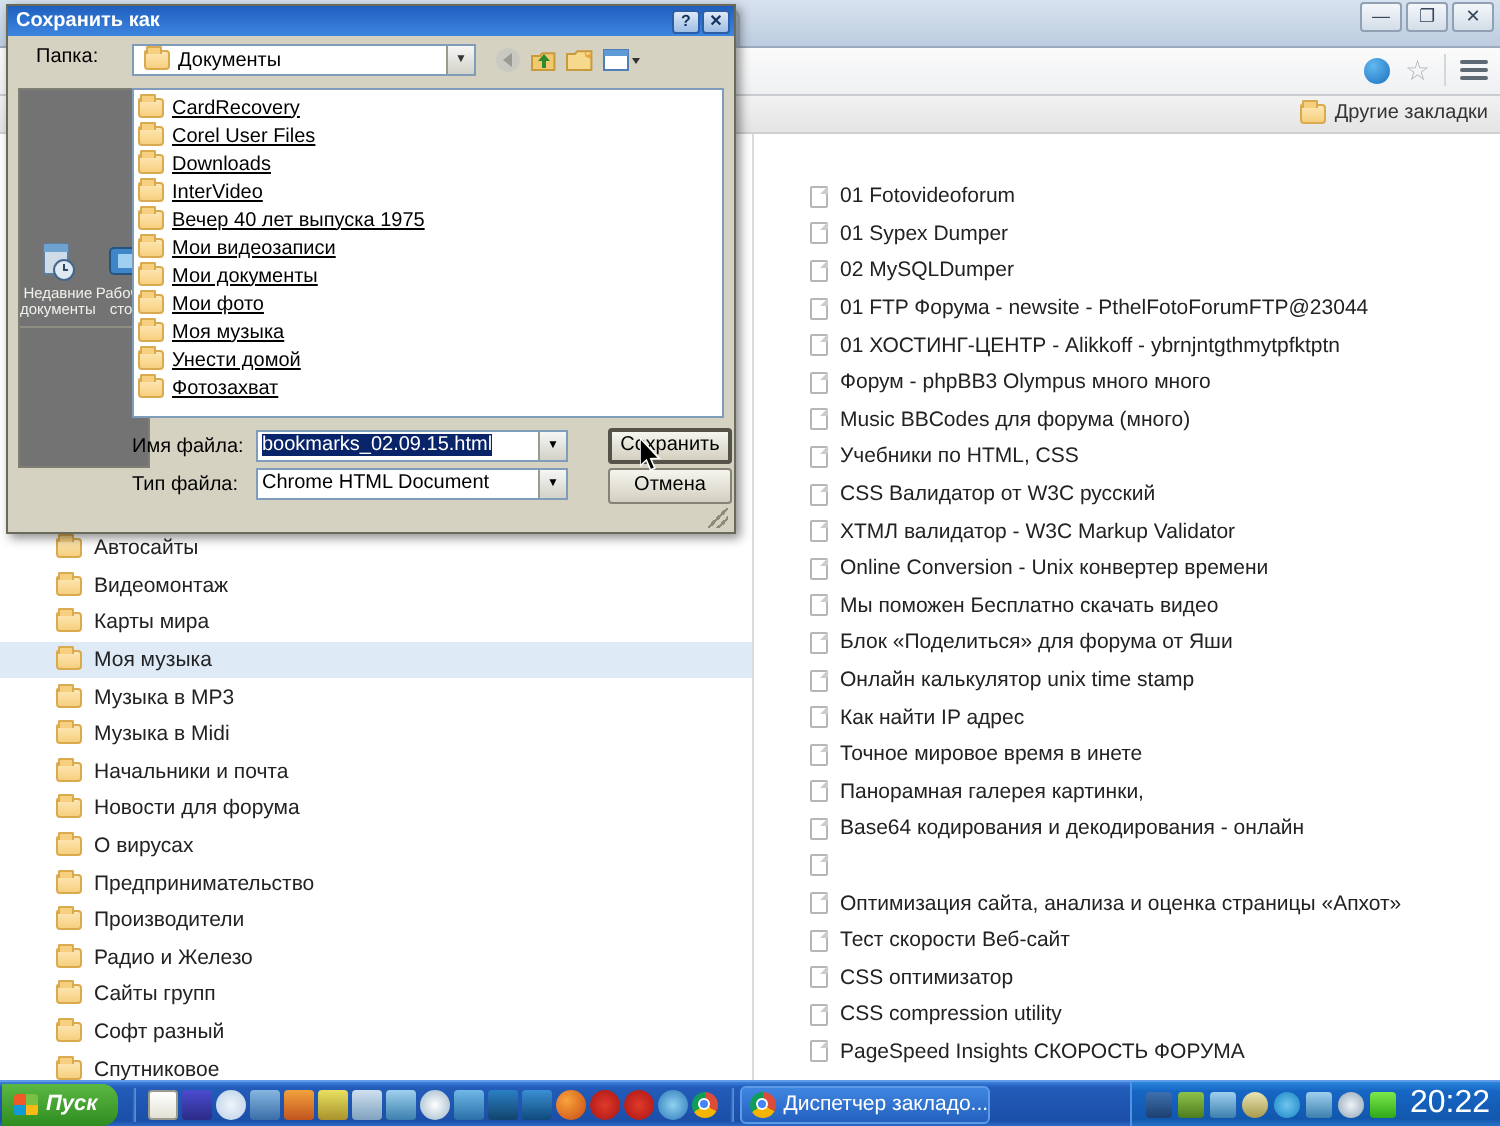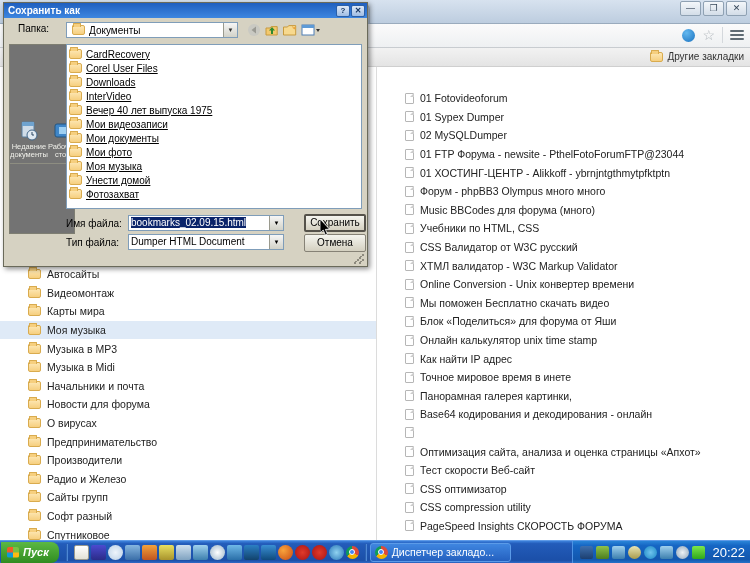--- a/index.html
+++ b/index.html
@@ -212,34 +212,34 @@
     width:12px;height:11px;
     background:
       linear-gradient(90deg,#f05a28 50%,#7ac143 50%) top/100% 50% no-repeat,
       linear-gradient(90deg,#0f9bd7 50%,#fdb913 50%) bottom/100% 50% no-repeat;
     border-radius:2px;
   }
   .ql{ display:flex; align-items:center; gap:2px; padding:0 3px; }
   .ql .qi{ width:15px;height:15px;border-radius:2px; }
   .tsep{ width:2px;height:17px;background:linear-gradient(90deg,#1a4fa0,#5e9ae8); margin:0 3px;}
   .taskbtn{
-    height:19px; padding:0 16px 0 4px; min-width:120px;
+    height:19px; padding:0 0 0 4px; min-width:120px;
     background:linear-gradient(#3f86e0,#2460bf);
     border:1px solid #5b9be8; border-radius:3px;
     color:#fff; font-size:10.5px; display:flex; align-items:center; gap:4px;
     white-space:nowrap; overflow:hidden;
   }
   .tray{
     margin-left:auto; height:23px; display:flex; align-items:center; gap:3px;
     padding:0 5px 0 7px;
     background:linear-gradient(#2a85d8,#1666c4 20%,#1257ae 80%,#2a7ad0);
     border-left:1px solid #4e93e4;
   }
   .tray .ti{ width:13px;height:13px;border-radius:2px; }
-  .clock{ color:#fff; font-size:13px; margin-left:4px; }
+  .clock{ color:#fff; font-size:16px; margin-left:4px; }
   .chrome-ball{
     width:13px;height:13px;border-radius:50%;
     background:conic-gradient(#dd4b39 0 33%,#f4b400 33% 66%,#0f9d58 66% 100%);
     position:relative;
   }
   .chrome-ball:after{
     content:"";position:absolute;left:3.5px;top:3.5px;width:6px;height:6px;
     border-radius:50%;background:#4285f4;border:1px solid #fff;box-sizing:border-box;
   }
 </style>
@@ -613,21 +613,21 @@
     <span class="fn-lbl">Имя файла:</span>
     <div class="fn-input">
       <span class="selt">bookmarks_02.09.15.html</span>
       <span class="arrow" style="position:absolute;right:0;top:0;width:14px;height:14px;background:linear-gradient(#f6f6f6,#d2d2c8);border-left:1px solid #9a9a8e;display:flex;align-items:center;justify-content:center;font-size:6px;">▼</span>
     </div>
   </div>
 
   <div class="ftrow">
     <span class="fn-lbl">Тип файла:</span>
     <div class="fn-input">
-      <span>Dumper HTML Document</span>
+      <span>Chrome HTML Document</span>
       <span class="arrow" style="position:absolute;right:0;top:0;width:14px;height:14px;background:linear-gradient(#f6f6f6,#d2d2c8);border-left:1px solid #9a9a8e;display:flex;align-items:center;justify-content:center;font-size:6px;">▼</span>
     </div>
   </div>
 
   <div class="dbtn primary" style="left:300px;top:211px;">Сохранить</div>
   <div class="dbtn" style="left:300px;top:231px;">Отмена</div>
 
   <div class="grip"></div>
 </div>
 

